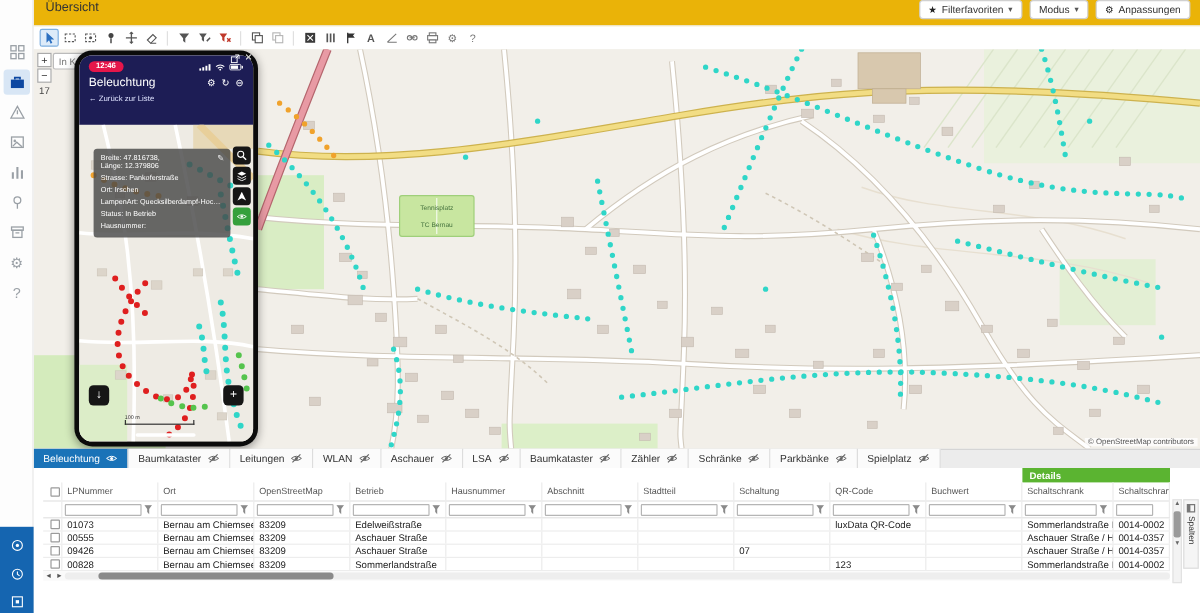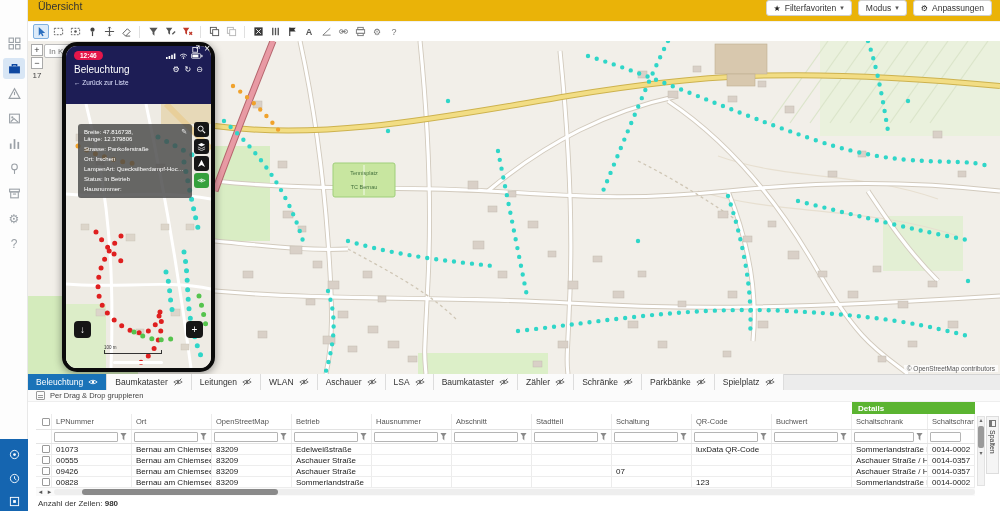--- a/index.html
+++ b/index.html
@@ -694,24 +694,20 @@
         <span>Spielplatz</span>
         <svg viewBox="0 0 12 12">
           <path d="M1 6 Q6 1.8 11 6 Q6 10.2 1 6 Z" fill="none" stroke="#666"></path>
           <circle cx="6" cy="6" r="1.5" fill="#666"></circle>
           <line x1="2" y1="10" x2="10" y2="2" stroke="#666" stroke-width="1.2"></line>
         </svg>
       </div>
   </div>
 
   <div class="tablearea">
-    <div class="grouphint">
-        <span class="gicon"></span>
-        <span>Per Drag &amp; Drop gruppieren</span>
-      </div>
 
     <div class="tbl ghdr">
       <div></div>
       <div class="gh-det">Details</div>
     </div>
 
     <div class="tbl chdr">
       <div class="cellc">
           <span class="cb"></span>
         </div>
@@ -849,21 +845,20 @@
         <div>0014-0002</div>
     </div>
 
     <div class="hscroll">
       <span class="harrow">◂</span>
       <span class="harrow">▸</span>
       <div class="htrack">
           <div class="hthumb"></div>
         </div>
     </div>
-    <div class="tfooter"><span>Anzahl der Zeilen:</span> <b>980</b></div>
 
     <div class="vscroll">
       <span class="va">▴</span>
       <div class="vthumb"></div>
       <span class="va">▾</span>
     </div>
     <div class="spaltenstrip">
       <span class="sicon"></span>
       <span class="stext">Spalten</span>
     </div>

